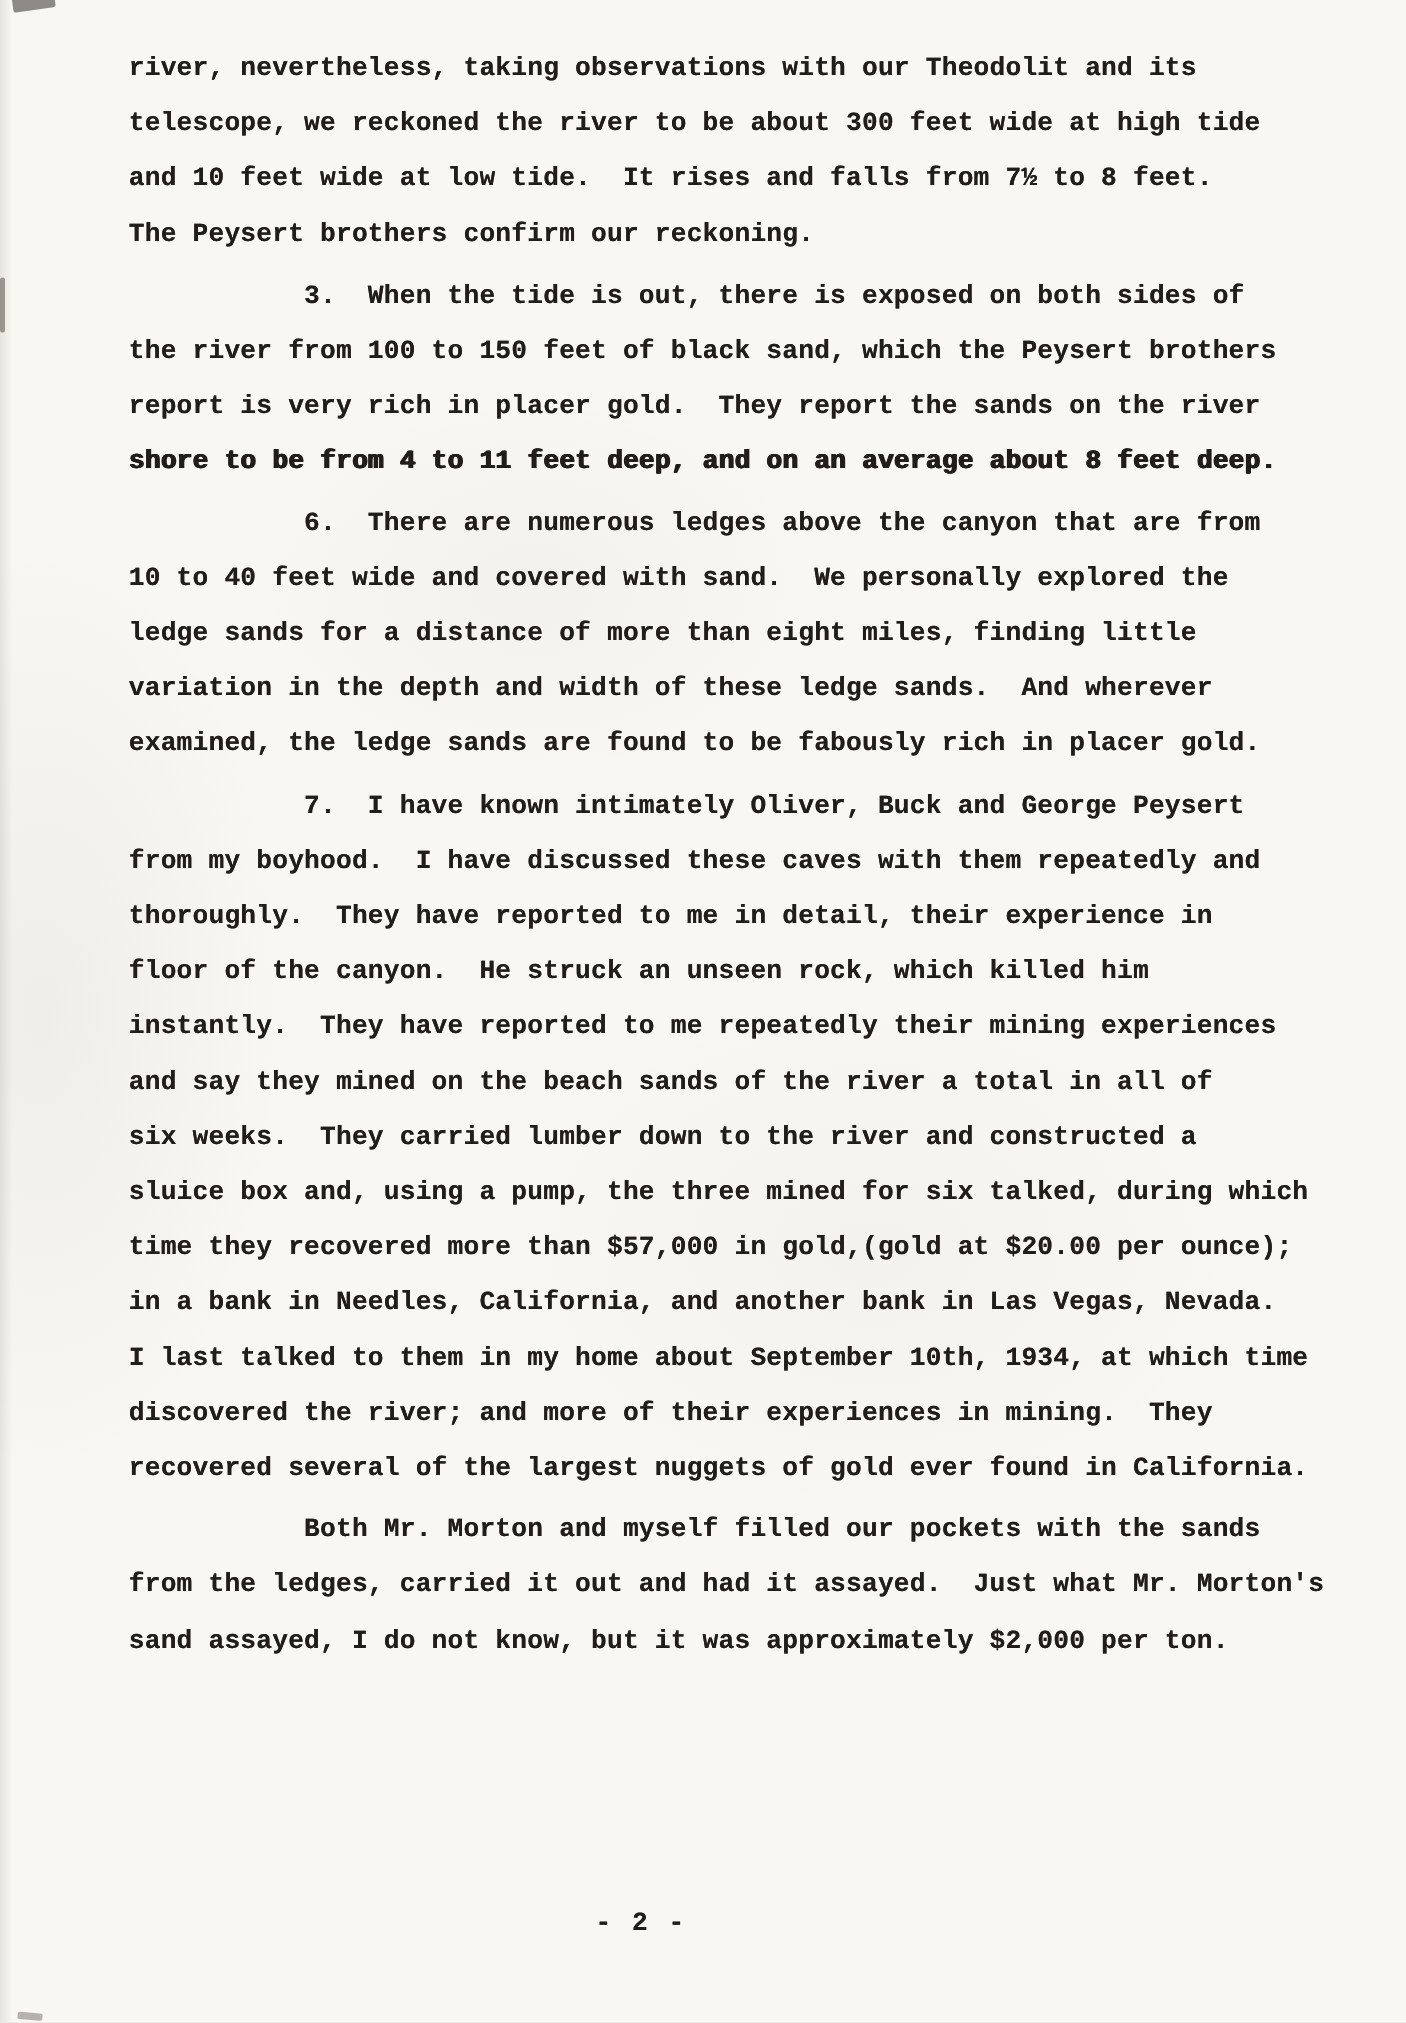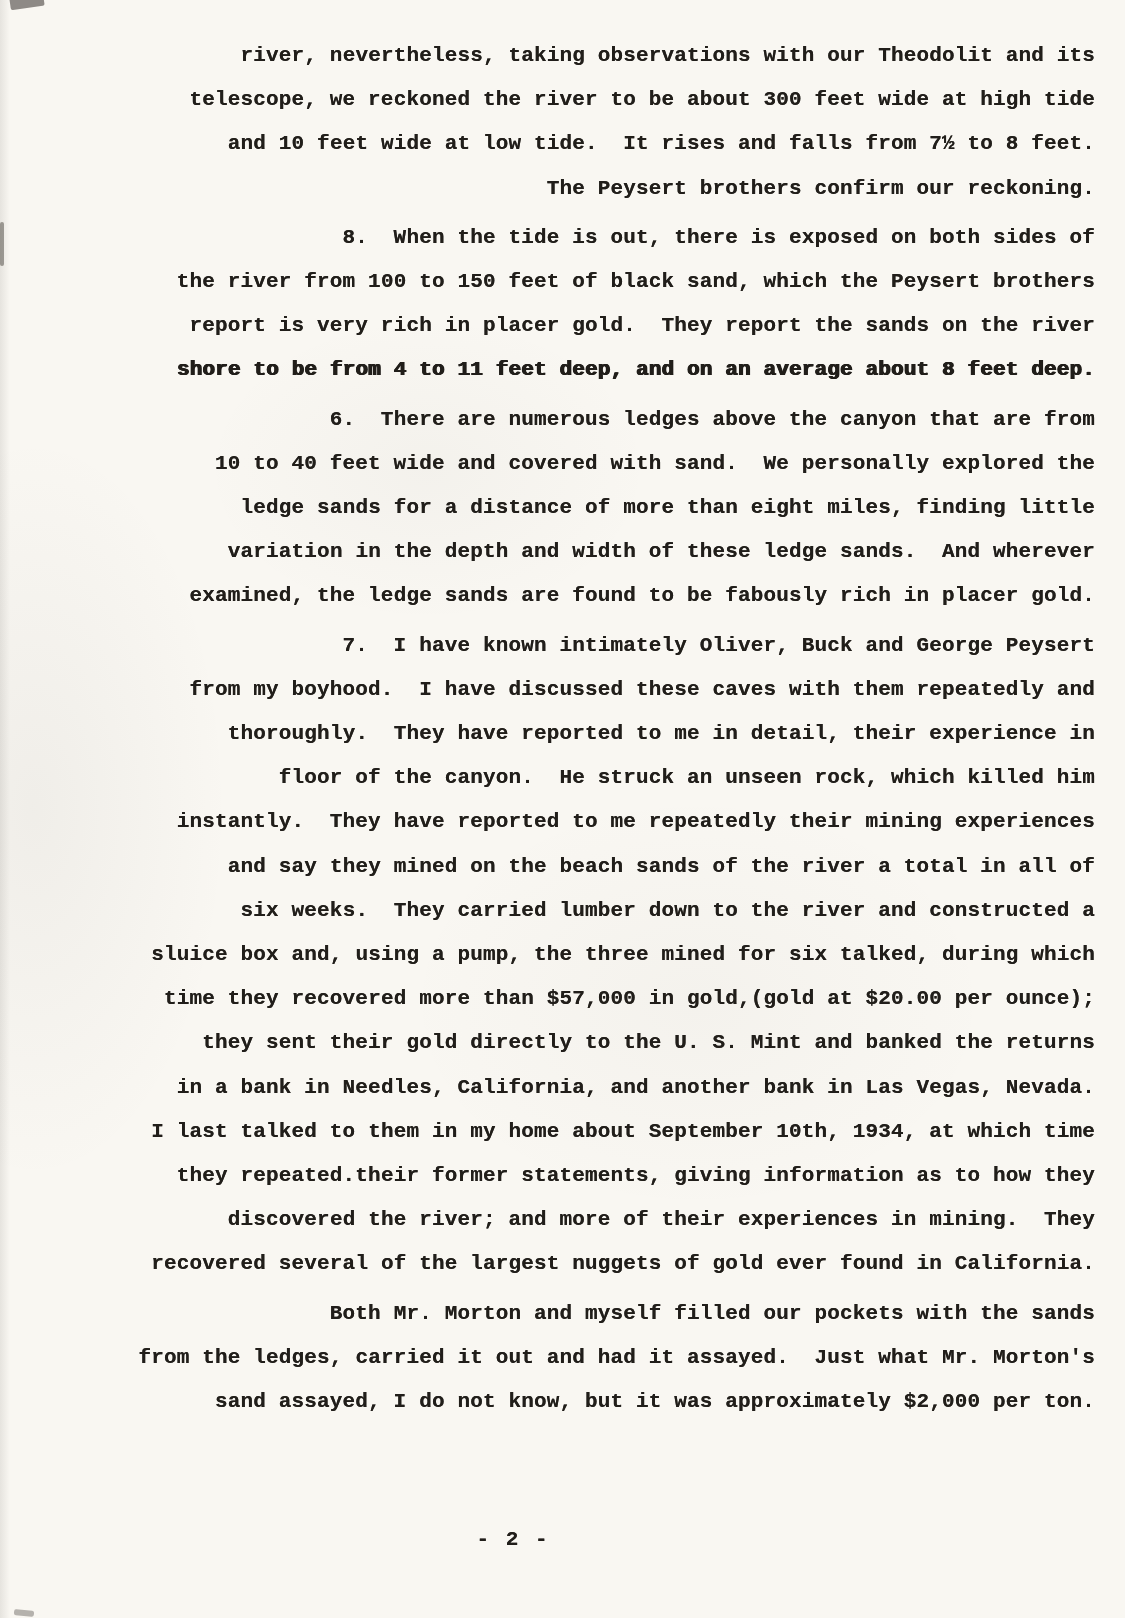--- a/index.html
+++ b/index.html
@@ -51,21 +51,20 @@
     right: 30px;
   }
   .line {
     white-space: pre;
     font-size: 21px;
     line-height: 44.2px;
     font-weight: 700;
     letter-spacing: 0.15px;
     color: #211e1a;
     text-shadow: 0 0 0.5px rgba(33,30,26,0.85);
-    text-align: right;
   }
   .line.para-gap {
     margin-top: 5px;
   }
   .line.heavy {
     text-shadow:
       0.8px 0 0 currentColor,
       -0.4px 0 0 currentColor,
       0 0.4px 0 currentColor;
   }
@@ -88,42 +87,40 @@
 <div class="page">
   <div class="scan-corner-mark"></div>
   <div class="scan-edge-mark"></div>
   <div class="scan-edge-mark-2"></div>
 
   <div class="text-block">
     <div class="line">river, nevertheless, taking observations with our Theodolit and its</div>
     <div class="line">telescope, we reckoned the river to be about 300 feet wide at high tide</div>
     <div class="line">and 10 feet wide at low tide.  It rises and falls from 7½ to 8 feet.</div>
     <div class="line">The Peysert brothers confirm our reckoning.</div>
-    <div class="line para-gap">           8.  When the tide is out, there is exposed on both sides of</div>
+    <div class="line para-gap">           3.  When the tide is out, there is exposed on both sides of</div>
     <div class="line">the river from 100 to 150 feet of black sand, which the Peysert brothers</div>
     <div class="line">report is very rich in placer gold.  They report the sands on the river</div>
     <div class="line heavy">shore to be from 4 to 11 feet deep, and on an average about 8 feet deep.</div>
     <div class="line para-gap">           6.  There are numerous ledges above the canyon that are from</div>
     <div class="line">10 to 40 feet wide and covered with sand.  We personally explored the</div>
     <div class="line">ledge sands for a distance of more than eight miles, finding little</div>
     <div class="line">variation in the depth and width of these ledge sands.  And wherever</div>
     <div class="line">examined, the ledge sands are found to be fabously rich in placer gold.</div>
     <div class="line para-gap">           7.  I have known intimately Oliver, Buck and George Peysert</div>
     <div class="line">from my boyhood.  I have discussed these caves with them repeatedly and</div>
     <div class="line">thoroughly.  They have reported to me in detail, their experience in</div>
     <div class="line">floor of the canyon.  He struck an unseen rock, which killed him</div>
     <div class="line">instantly.  They have reported to me repeatedly their mining experiences</div>
     <div class="line">and say they mined on the beach sands of the river a total in all of</div>
     <div class="line">six weeks.  They carried lumber down to the river and constructed a</div>
     <div class="line">sluice box and, using a pump, the three mined for six talked, during which</div>
     <div class="line">time they recovered more than $57,000 in gold,(gold at $20.00 per ounce);</div>
-    <div class="line">they sent their gold directly to the U. S. Mint and banked the returns</div>
     <div class="line">in a bank in Needles, California, and another bank in Las Vegas, Nevada.</div>
     <div class="line">I last talked to them in my home about September 10th, 1934, at which time</div>
-    <div class="line">they repeated.their former statements, giving information as to how they</div>
     <div class="line">discovered the river; and more of their experiences in mining.  They</div>
     <div class="line">recovered several of the largest nuggets of gold ever found in California.</div>
     <div class="line para-gap">           Both Mr. Morton and myself filled our pockets with the sands</div>
     <div class="line">from the ledges, carried it out and had it assayed.  Just what Mr. Morton's</div>
     <div class="line">sand assayed, I do not know, but it was approximately $2,000 per ton.</div>
   </div>
 
   <div class="footer">- 2 -</div>
 </div>
 

